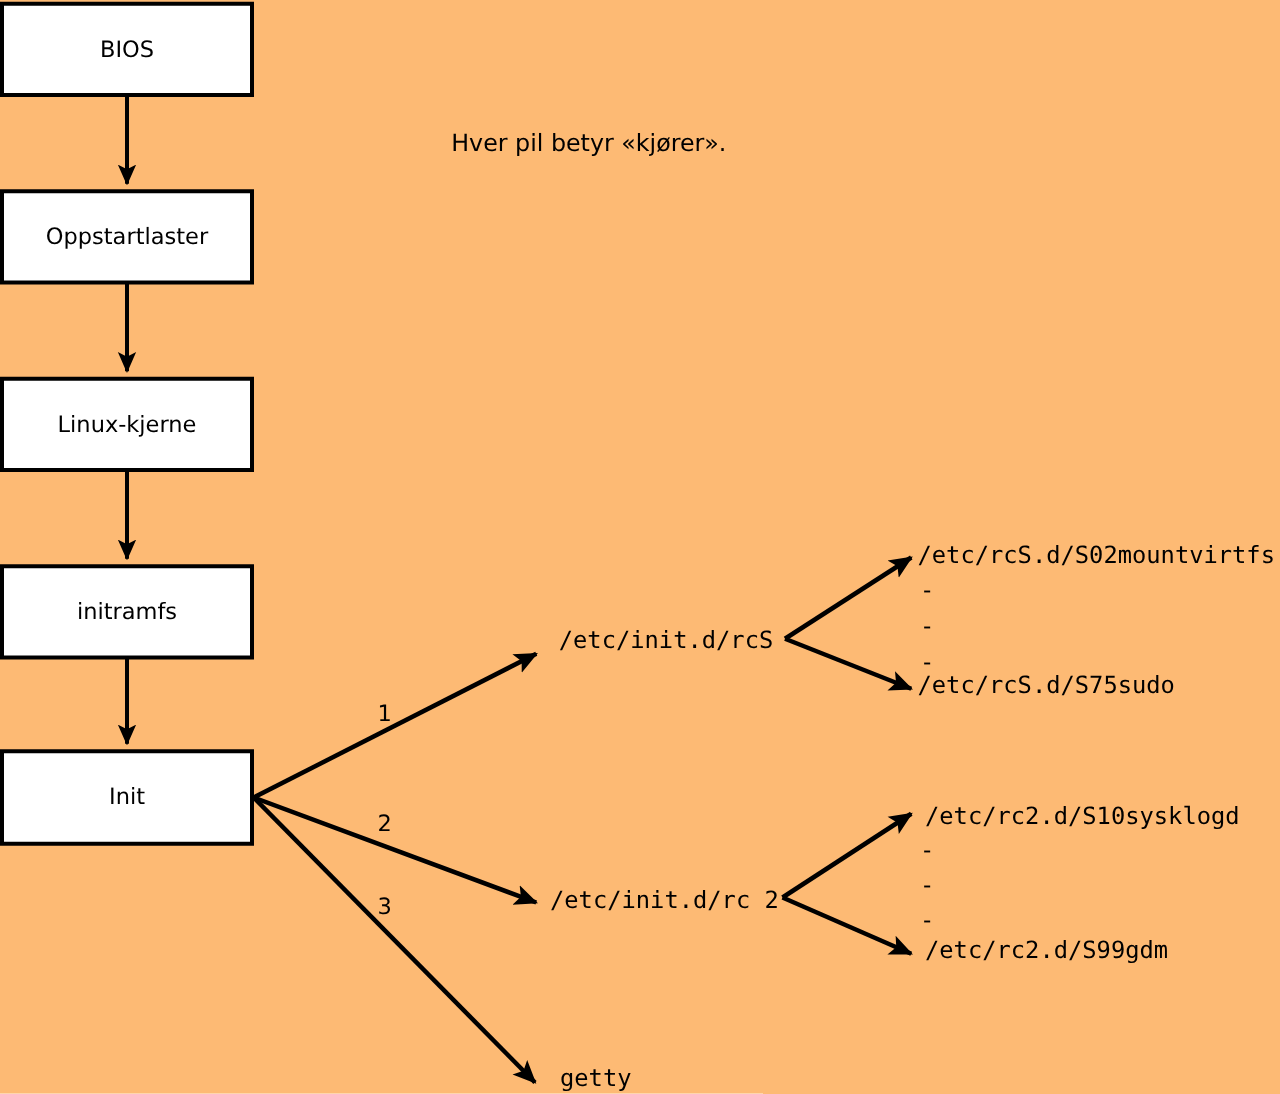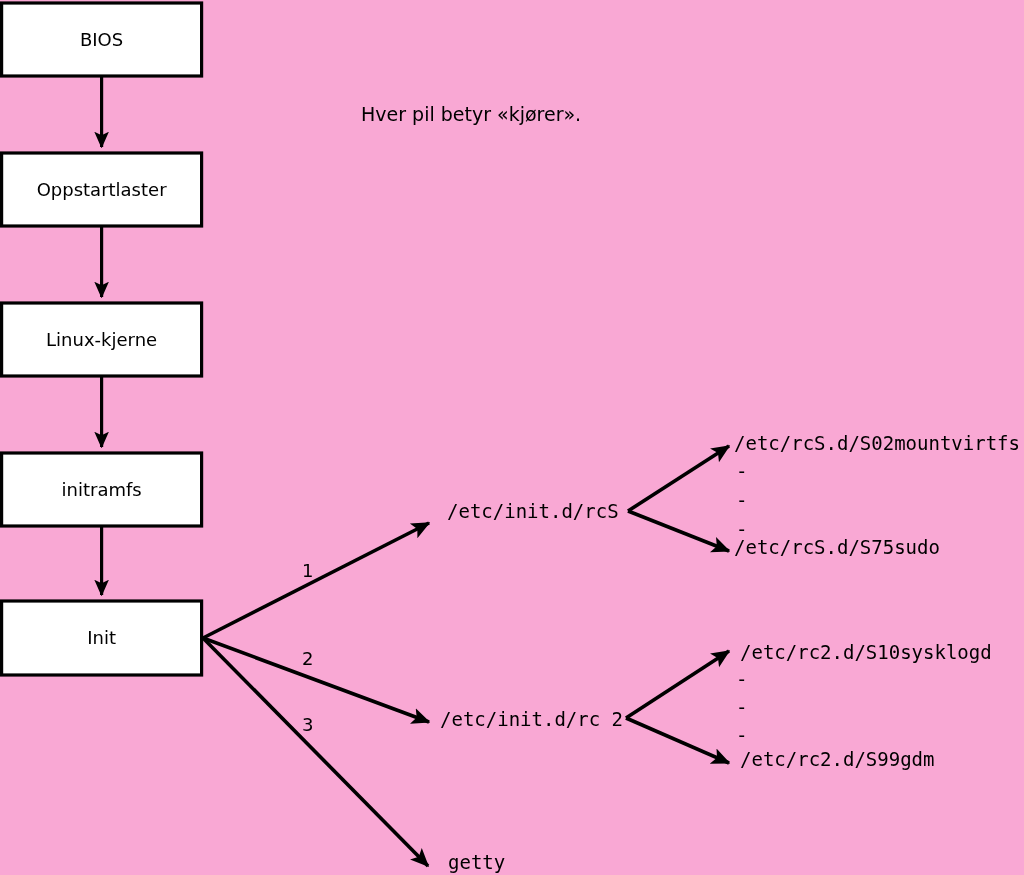--- a/index.html
+++ b/index.html
@@ -10,21 +10,21 @@
   body {
     width: 1024px;
     height: 875px;
     overflow: hidden;
     font-family: "DejaVu Sans", "Liberation Sans", sans-serif;
   }
   #diagram-root {
     position: relative;
     width: 1024px;
     height: 875px;
-    background: #f9a8d4;
+    background: #fdba74;
   }
   #diagram-svg {
     position: absolute;
     top: 0;
     left: 0;
     width: 1024px;
     height: 875px;
   }
   .box-label {
     font-family: "DejaVu Sans", "Liberation Sans", sans-serif;

